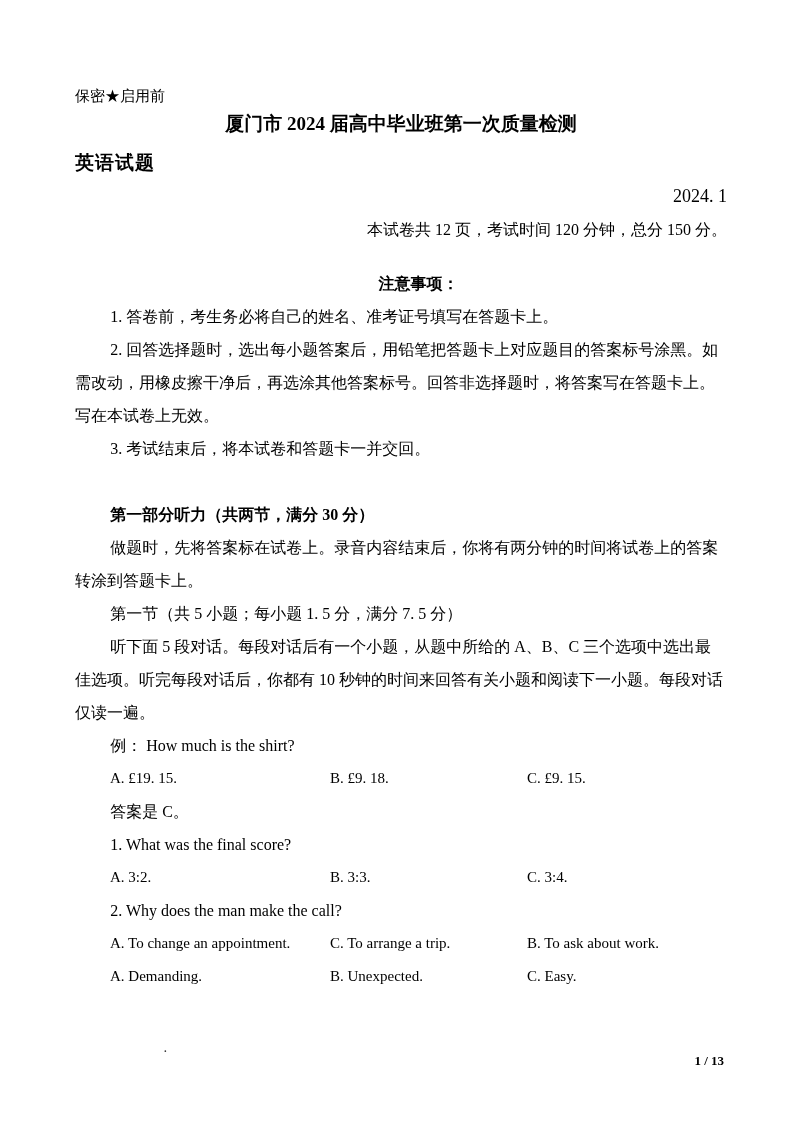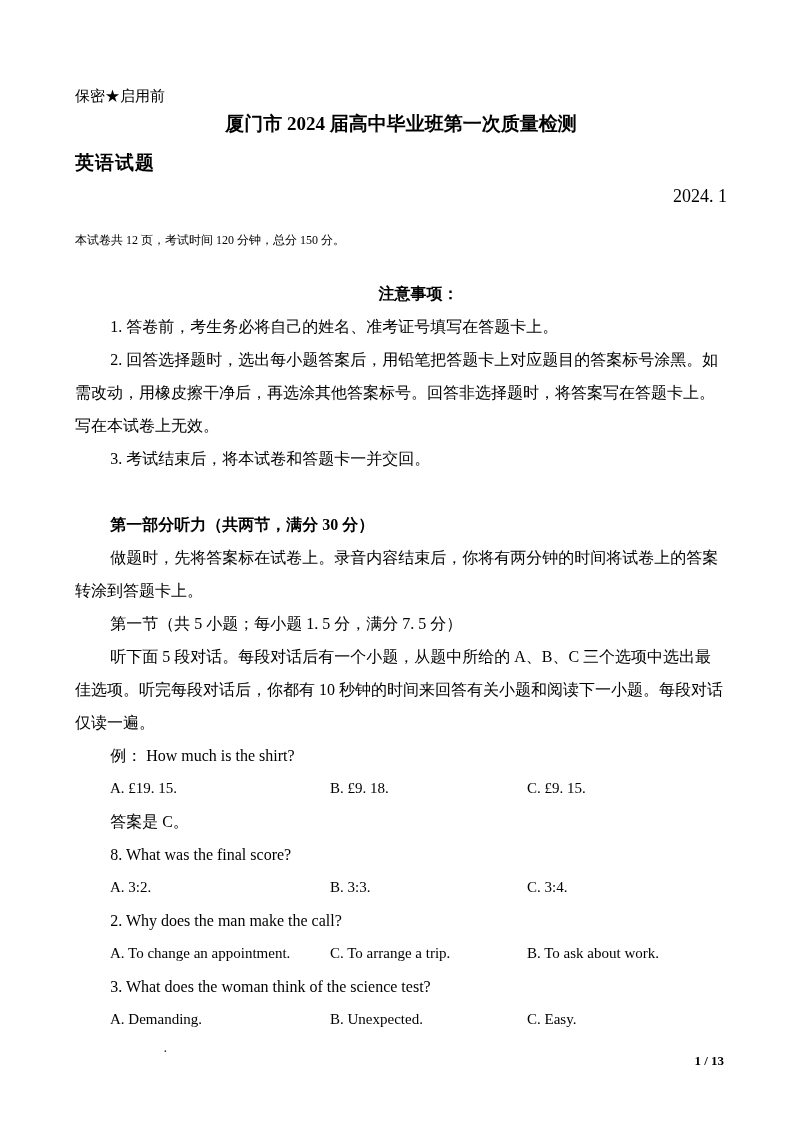--- a/index.html
+++ b/index.html
@@ -18,21 +18,21 @@
   .security { font-size: 15px; line-height: 20px; }
   .title {
     font-size: 19px; font-weight: bold; text-align: center;
     line-height: 26px; margin-top: 5px;
   }
   .subtitle {
     font-size: 19px; font-weight: bold; 
     line-height: 26px; margin-top: 13px; letter-spacing: 1px;
   }
   .date { font-size: 18px; text-align: right; line-height: 22px; margin-top: 9px; }
-  .exam-info { font-size: 12px; text-align: left; line-height: 22px; margin-top: 22px; }
+  .exam-info { font-size: 16px; text-align: right; line-height: 22px; margin-top: 12px; }
   .para {
     font-size: 16px; line-height: 33px;
     text-indent: 2.2em;
   }
   .bold { font-weight: bold; }
   .notice-heading { margin-top: 26px; text-align: center; }
   .section-heading { margin-top: 33px; }
   .options {
     display: grid;
     grid-template-columns: 220px 197px 1fr;
@@ -72,35 +72,34 @@
   <p class="para">听下面 5 段对话。每段对话后有一个小题，从题中所给的 A、B、C 三个选项中选出最佳选项。听完每段对话后，你都有 10 秒钟的时间来回答有关小题和阅读下一小题。每段对话仅读一遍。</p>
 
   <p class="para">例： How much is the shirt?</p>
   <div class="options">
     <span>A. £19. 15.</span>
     <span>B. £9. 18.</span>
     <span>C. £9. 15.</span>
   </div>
   <p class="para">答案是 C。</p>
 
-  <p class="para">8. What was the final score?</p>
+  <p class="para">1. What was the final score?</p>
   <div class="options">
     <span>A. 3:2.</span>
     <span>B. 3:3.</span>
     <span>C. 3:4.</span>
   </div>
 
   <p class="para">2. Why does the man make the call?</p>
   <div class="options">
     <span>A. To change an appointment.</span>
     <span>C. To arrange a trip.</span>
     <span>B. To ask about work.</span>
   </div>
 
-  <p class="para">3. What does the woman think of the science test?</p>
   <div class="options">
     <span>A. Demanding.</span>
     <span>B. Unexpected.</span>
     <span>C. Easy.</span>
   </div>
 
 </div>
 
 <div class="stray-dot">·</div>
 <div class="page-number">1 / 13</div>

